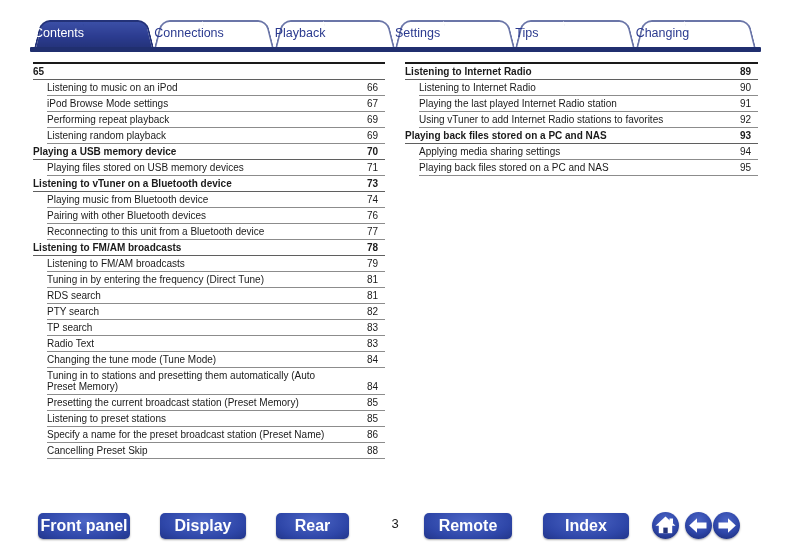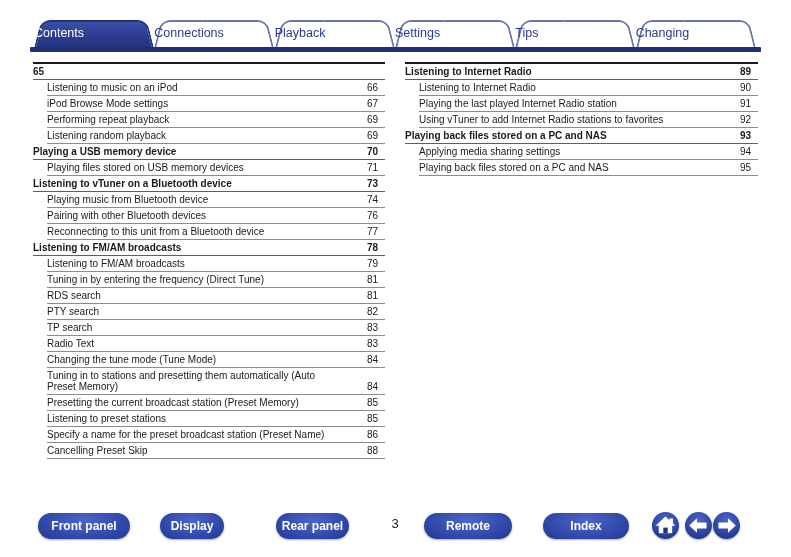--- a/index.html
+++ b/index.html
@@ -32,26 +32,26 @@
     border-bottom:1px solid #8c8c8c; padding:2px 0 2px 0; font-size:10px;
     line-height:11px; color:#1a1a1a; cursor:pointer; }
   .toc-row.sub { margin-left:14px; }
   .toc-row.bold { font-weight:bold; border-bottom-color:#5f5f5f; }
   .toc-label { flex:1; padding-right:6px; white-space:nowrap; }
   .toc-row.wrap .toc-label { white-space:normal; max-width:296px; }
   .toc-page { text-align:left; min-width:18px; }
 
   
   .footer { position:absolute; left:0; top:512px; width:791px; height:30px; }
-  .nav-btn { position:absolute; top:1px; height:26px; border-radius:13px;
+  .nav-btn { position:absolute; top:1px; height:26px; border-radius:5px;
     background:radial-gradient(ellipse 90% 130% at 50% 30%, #4d66c6 0%, #2e46a8 52%, #18276f 100%);
-    color:#ffffff; font-weight:bold; font-size:12px; text-align:center; line-height:26px;
+    color:#ffffff; font-weight:bold; font-size:16px; text-align:center; line-height:26px;
     box-shadow:0 1px 2px rgba(0,0,0,0.35); cursor:pointer; }
   .b1 { left:38px;  width:92px; }
-  .b2 { left:160px; width:64px; }
+  .b2 { left:160px; width:86px; }
   .b3 { left:276px; width:73px; }
   .b4 { left:424px; width:88px; }
   .b5 { left:543px; width:86px; }
   .page-number { position:absolute; left:382px; top:4px; width:26px; text-align:center;
     font-size:13px; color:#1a1a1a; }
   .nav-circle { position:absolute; top:0; width:27px; height:27px; border-radius:50%;
     background:radial-gradient(circle at 50% 32%, #4d66c6 0%, #2e46a8 55%, #18276f 100%);
     box-shadow:0 1px 2px rgba(0,0,0,0.35); cursor:pointer; }
   .c-home { left:652px; } .c-back { left:685px; } .c-fwd { left:713px; }
   .nav-circle svg { position:absolute; left:0; top:0; }

